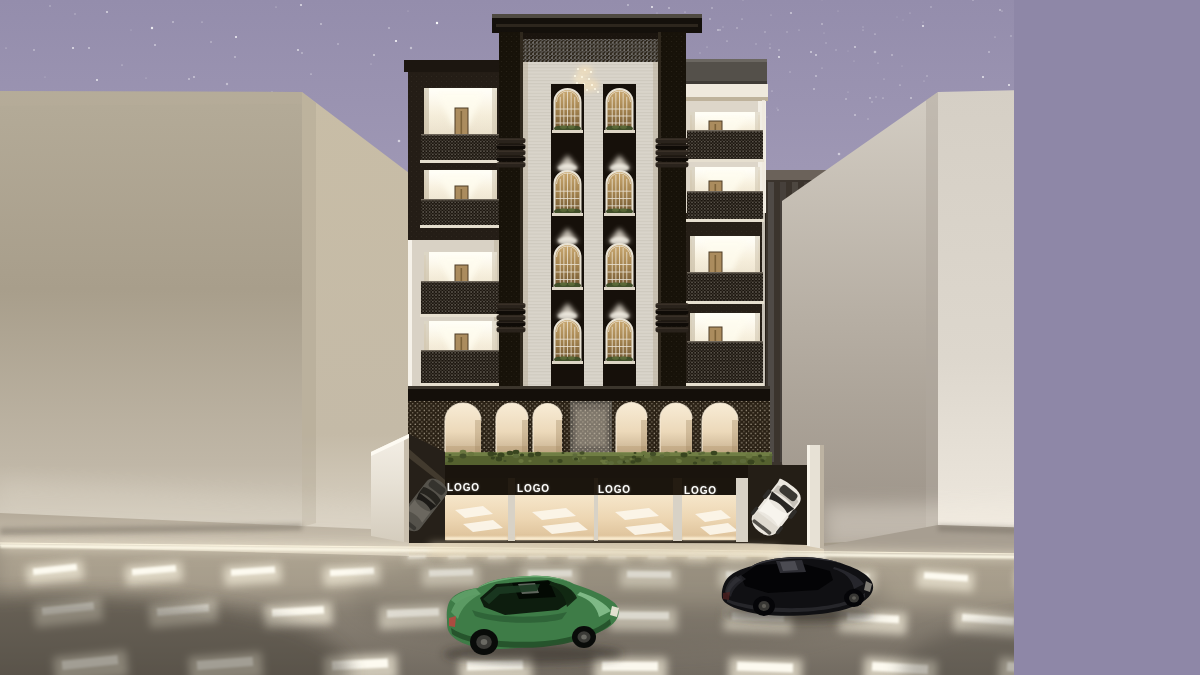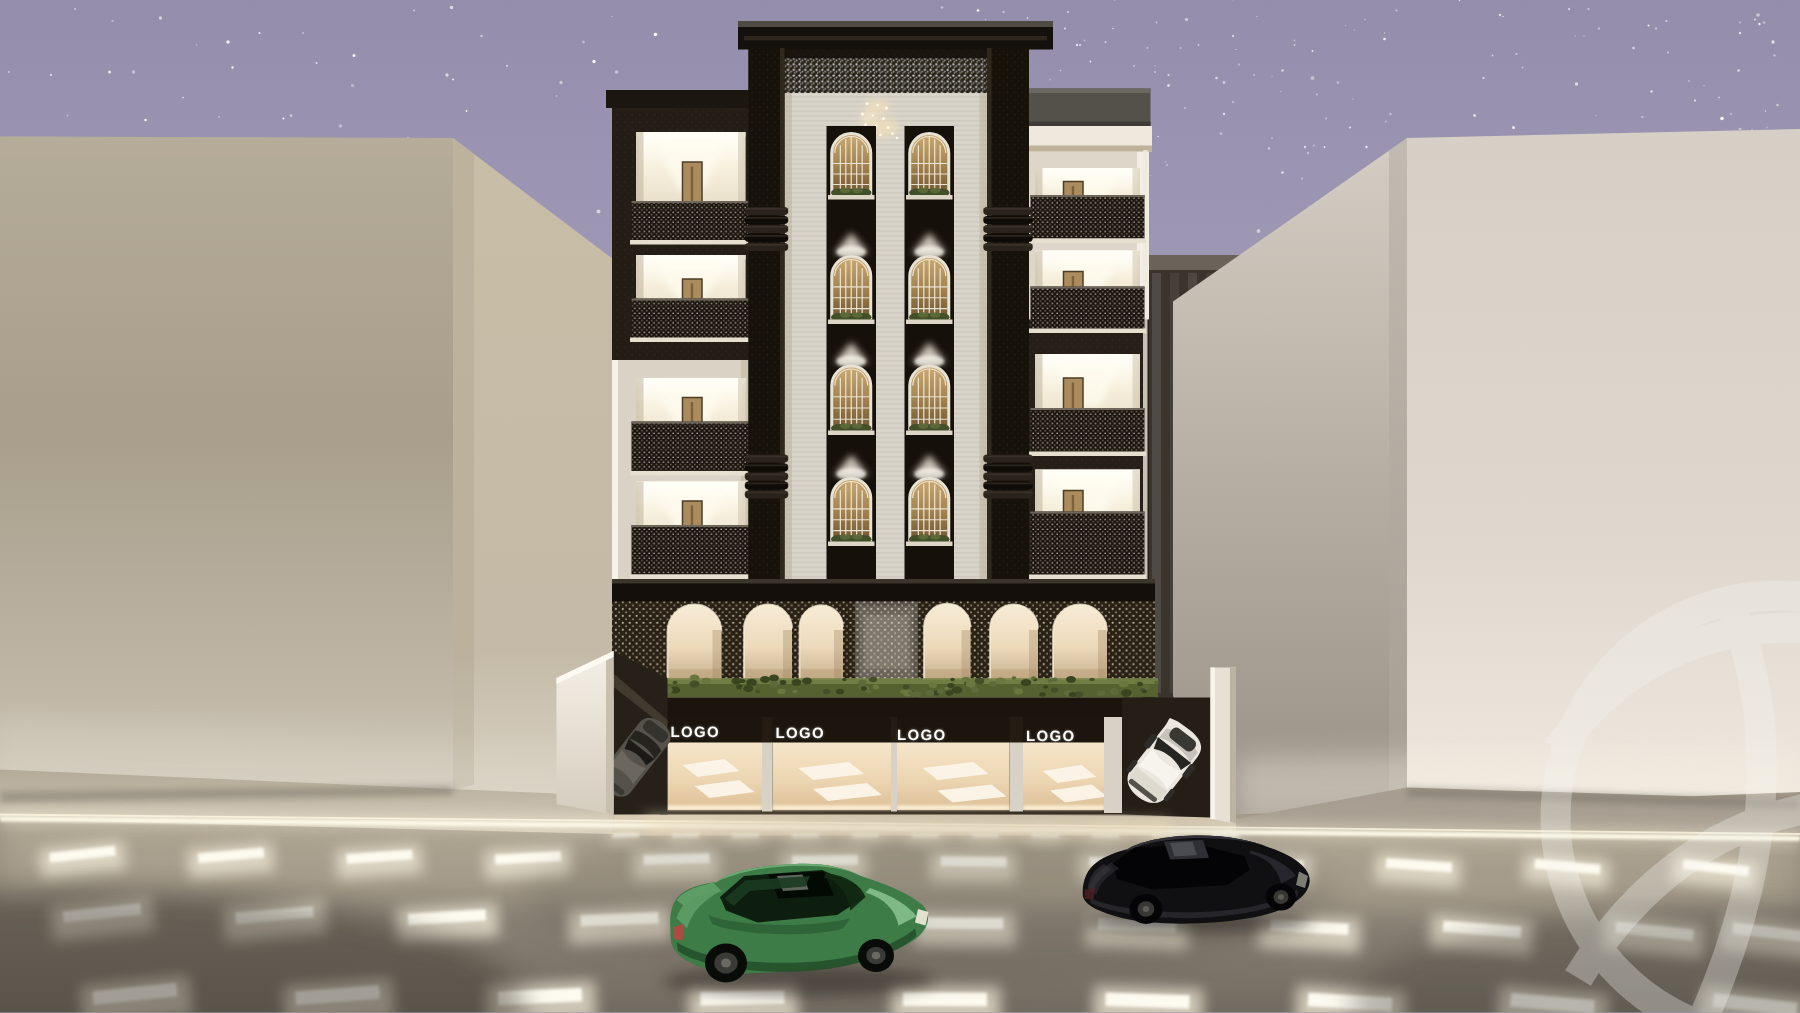--- a/index.html
+++ b/index.html
@@ -1,15 +1,15 @@
 <!DOCTYPE html>
 <html><head><meta charset="utf-8">
 <style>
 html,body{margin:0;padding:0;background:#8e87a7;}
-#scene{width:1200px;height:675px;overflow:hidden;position:relative;font-family:"Liberation Sans",sans-serif;}
+#scene{width:1014px;height:675px;overflow:hidden;position:relative;font-family:"Liberation Sans",sans-serif;}
 </style></head><body>
 <div id="scene">
 <svg width="1200" height="675" viewBox="0 0 1200 675">
 <defs>
 <linearGradient id="wallL" x1="0" y1="0" x2="0" y2="1">
  <stop offset="0" stop-color="#f4efe6"></stop>
           <stop offset="0.45" stop-color="#e7e1d5"></stop>
           <stop offset="1" stop-color="#d4ccbd"></stop>
 </linearGradient>
 <linearGradient id="sky" x1="0" y1="0" x2="0" y2="1">

